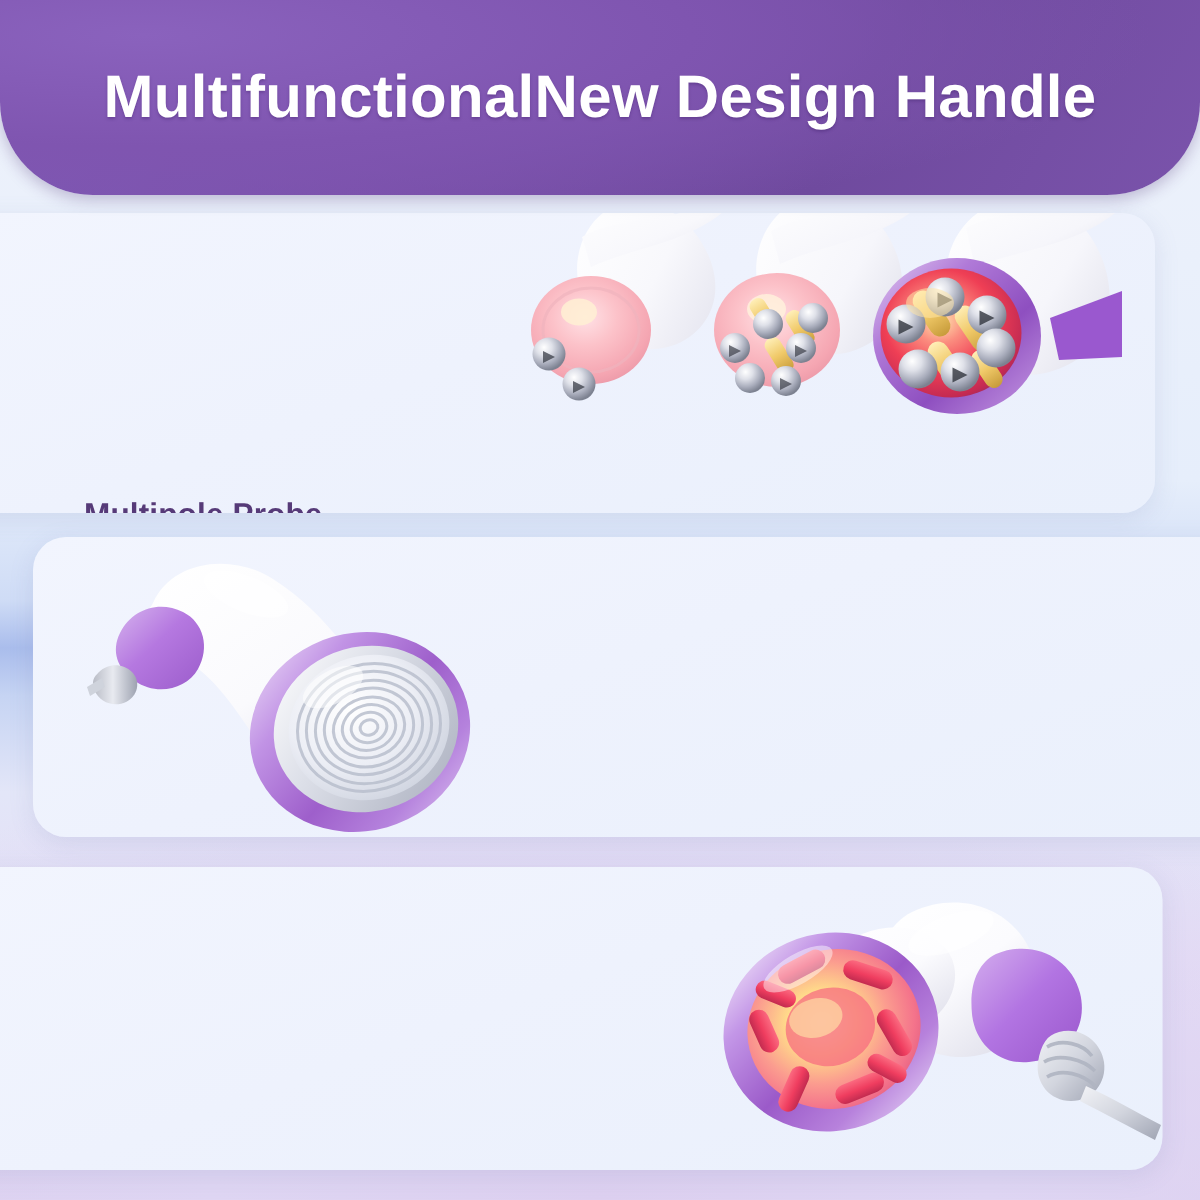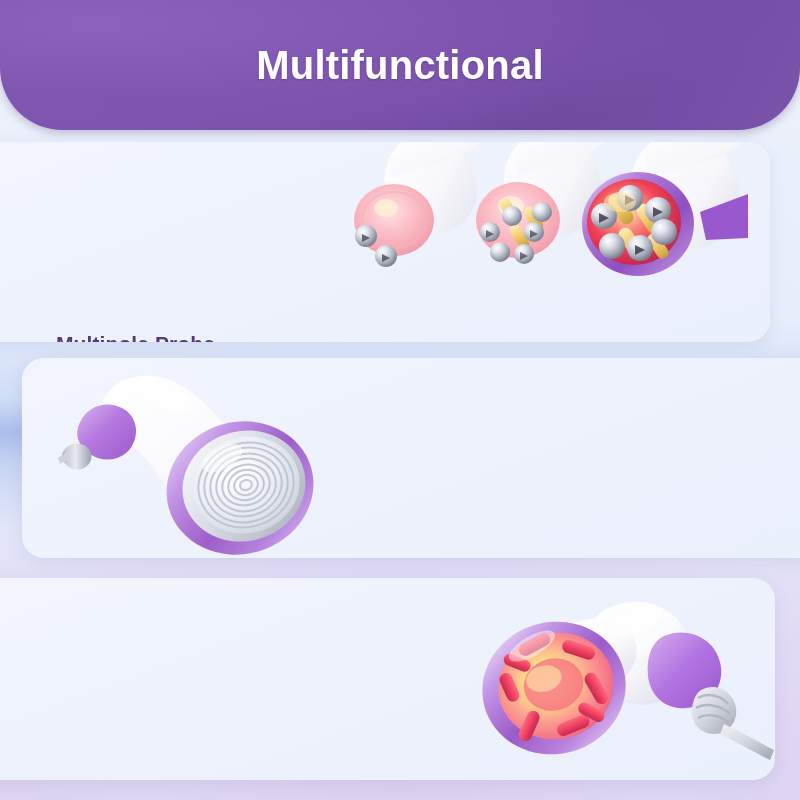--- a/index.html
+++ b/index.html
@@ -109,20 +109,21 @@
     pointer-events: none;
   }
 </style>
 </head>
 <body>
 
 <div id="page">
 
   <div class="banner">
     <div class="banner-line">Multifunctional</div>
+    <div class="banner-line">New Design Handle</div>
   </div>
 
   <div class="card" id="card-1">
     <svg class="art" style="left:352px; top:-14px;" width="420" height="214" viewBox="0 0 420 214">
       <defs>
         <linearGradient id="shaftA" x1="0" y1="0" x2="1" y2="1">
           <stop offset="0%" stop-color="#ffffff"></stop>
           <stop offset="55%" stop-color="#f8f8fc"></stop>
           <stop offset="100%" stop-color="#e3e3ee"></stop>
         </linearGradient>

